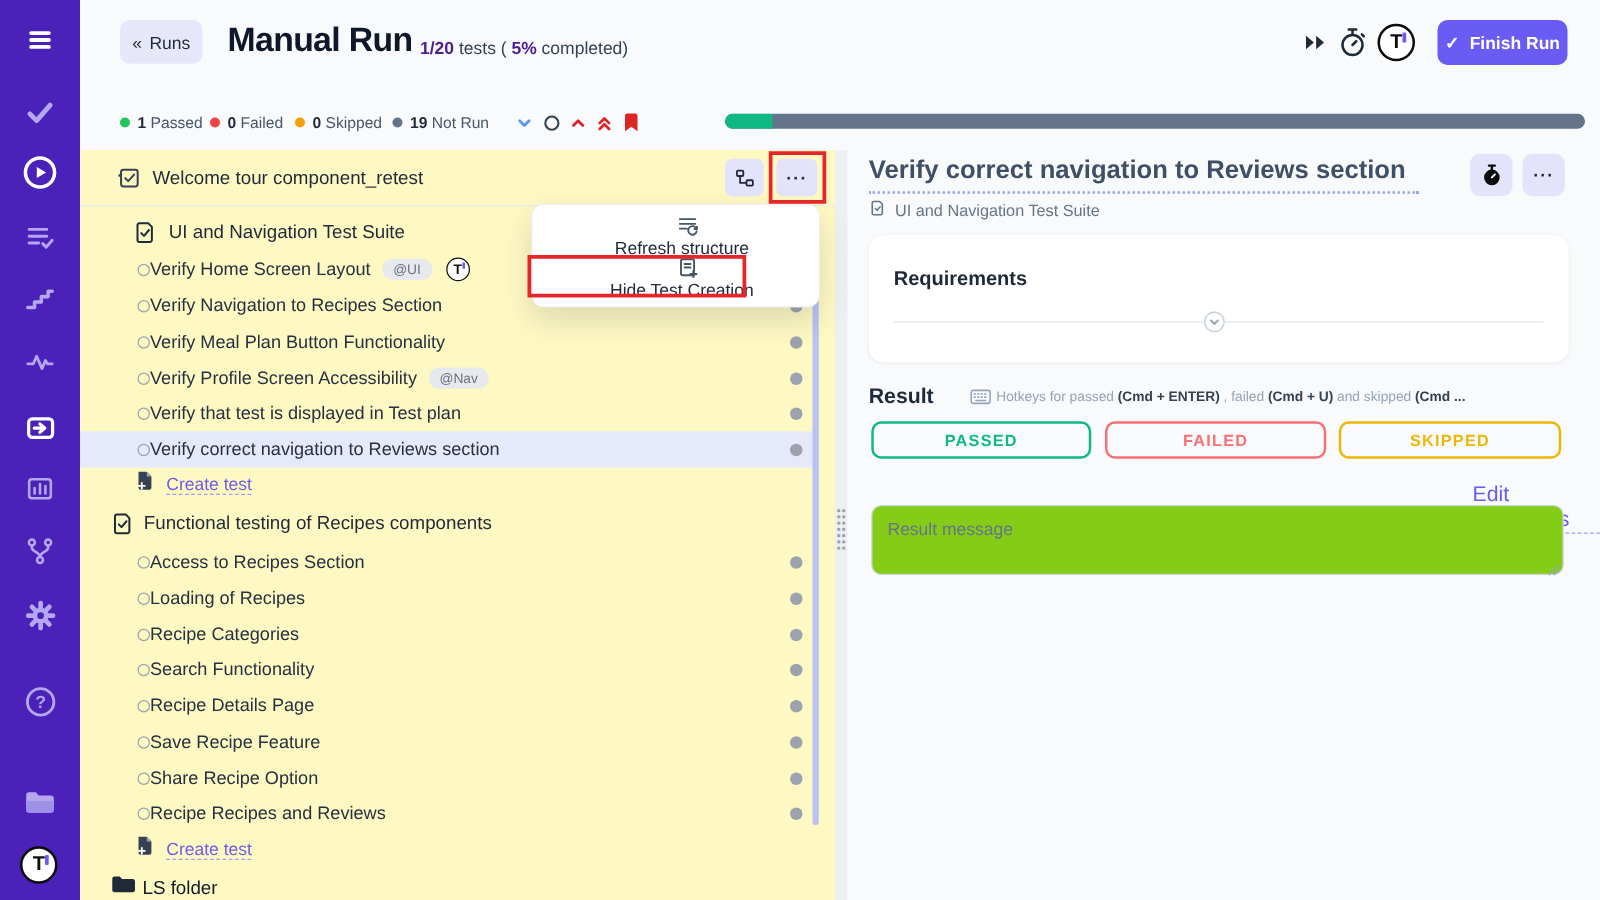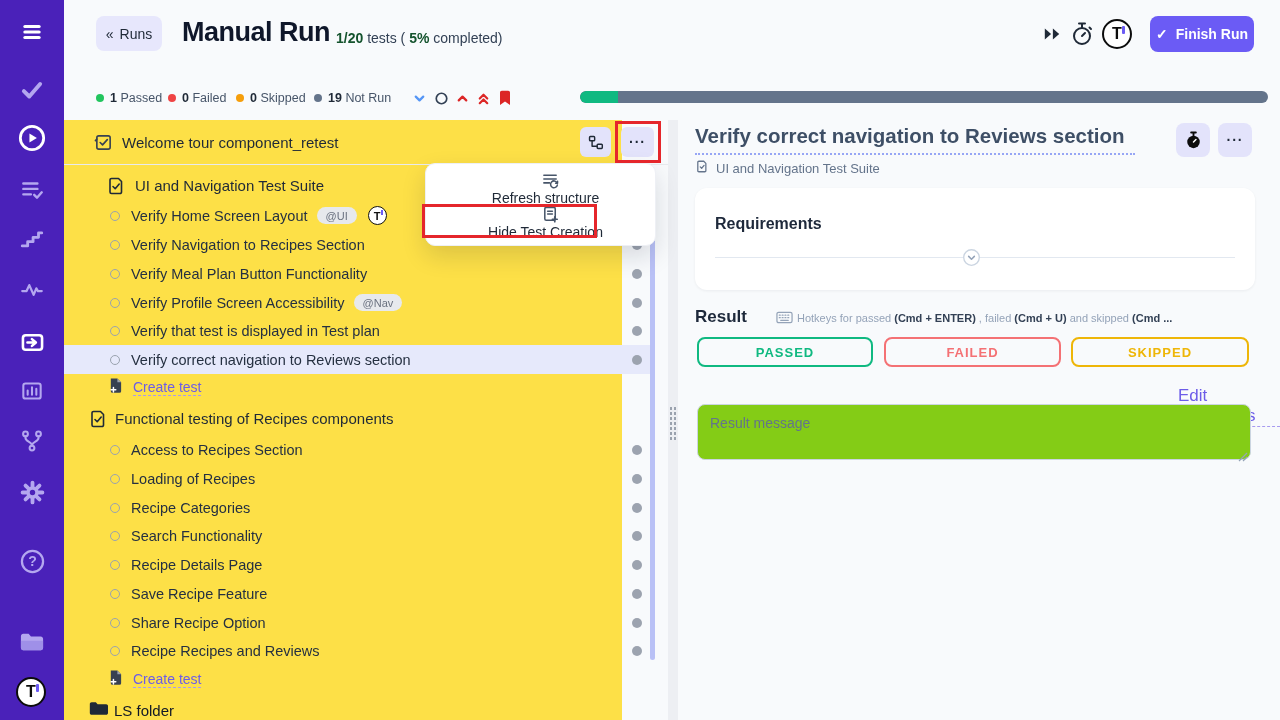--- a/index.html
+++ b/index.html
@@ -11,45 +11,45 @@
   
   #sidebar { position:absolute; left:0; top:0; width:64px; height:720px; background:#4A21B9; }
   .sicon { position:absolute; left:18px; width:28px; height:28px; display:flex; align-items:center; justify-content:center; cursor:pointer; }
   .tlogo-big { position:absolute; width:30px; height:30px; border-radius:50%; background:#fff; border:2.5px solid #0c0c0c; display:flex; align-items:center; justify-content:center; font-weight:bold; font-size:16px; color:#0c0c0c; }
   .tlogo-big i { position:absolute; right:5px; top:5px; width:3px; height:8px; background:#6b5bf5; border-radius:1px; }
 
   
   .back-btn { position:absolute; left:96px; top:16px; width:66px; height:35px; background:#e7e7fc; border-radius:8px; display:flex; align-items:center; justify-content:center; gap:6px; font-size:14px; color:#1f2937; cursor:pointer; }
   .page-title { position:absolute; left:182px; top:17px; font-size:27px; font-weight:bold; color:#0f172a; letter-spacing:-0.5px; }
   .run-stats { position:absolute; left:336px; top:30px; font-size:14px; color:#334155; }
-  .run-stats b { color:#14532d;text-align:center; }
+  .run-stats b { color:#4c1d95;text-align:center; }
   .finish-btn { position:absolute; left:1150px; top:16px; width:104px; height:36px; background:#6b5bf5; border:none; border-radius:8px; color:#fff; font-size:14px; font-weight:bold; display:flex; align-items:center; justify-content:center; gap:8px; cursor:pointer; font-family:inherit; }
 
   
   .stat { position:absolute; top:90px; height:16px; display:flex; align-items:center; gap:6px; font-size:12.5px; color:#475569; }
   .dot { width:8px; height:8px; border-radius:50%; display:inline-block; }
   .stat b { color:#1f2937; }
   .prio { position:absolute; top:89px; width:18px; height:18px; display:flex; align-items:center; justify-content:center; cursor:pointer; }
   .pbar { position:absolute; left:580px; top:91px; width:688px; height:12px; border-radius:6px; background:#64748b; overflow:hidden; }
   .pfill { height:100%; background:#10b981; border-radius:6px 0 0 6px; }
 
   
-  #tree-panel { position:absolute; left:64px; top:120px; width:558px; height:600px; background:#fde047; }
+  #tree-panel { position:absolute; left:64px; top:120px; width:604px; height:600px; background:#fef9c3; }
   .tree-head-title { position:absolute; left:58px; top:14px; font-size:15px; color:#1f2937; }
   .tree-head-icon { position:absolute; left:30px; top:13px; }
   .sq-btn { position:absolute; background:#e3e3fb; border:none; border-radius:6px; cursor:pointer; display:flex; align-items:center; justify-content:center; font-family:inherit; }
   .tree-divider { position:absolute; left:0px; top:44px; width:604px; height:1px; background:#e8eaee; }
 
   .srow { position:absolute; left:0; width:591px; height:27px; display:flex; align-items:center; cursor:pointer; }
   .srow .sic { margin-left:42px; width:20px; height:20px; }
   .srow .slabel { margin-left:9px; font-size:15px; color:#1f2937; }
   .trow { position:absolute; left:0; width:591px; height:29px; display:flex; align-items:center; cursor:pointer; }
   .trow.sel { background:#e6e9fb; }
   .tcircle { margin-left:46px; width:10px; height:10px; border-radius:50%; border:1.5px solid #9aa3af; flex:none; }
-  .tlabel { margin-left:11px; font-size:14.5px; color:#253041; white-space:nowrap; }
+  .tlabel { font-size:14.5px; color:#253041; white-space:nowrap; }
   .badge { margin-left:9px; background:#e7e9ed; color:#6b7280; font-size:11px; padding:2.5px 9px; border-radius:10px; }
   .tlogo-mini { margin-left:11px; width:19px; height:19px; border-radius:50%; background:#fff; border:1.6px solid #111; display:flex; align-items:center; justify-content:center; font-size:11px; font-weight:bold; color:#111; position:relative; }
   .tlogo-mini i { position:absolute; right:3px; top:3px; width:2px; height:5px; background:#6b5bf5; }
   .tdot { position:absolute; right:13px; width:10px; height:10px; border-radius:50%; background:#9ca3af; }
   .crow { position:absolute; left:0; width:591px; height:24px; display:flex; align-items:center; }
   .crow .cic { margin-left:44px; }
   .create-link { margin-left:10px; font-size:14px; color:#6c5ce8; border-bottom:1.5px dashed #a79bf0; cursor:pointer; }
   .frow { position:absolute; left:0; width:591px; height:24px; display:flex; align-items:center; cursor:pointer; }
   .frow .fic { margin-left:24px; }
   .frow .flabel { margin-left:6px; font-size:15px; color:#111827; }

